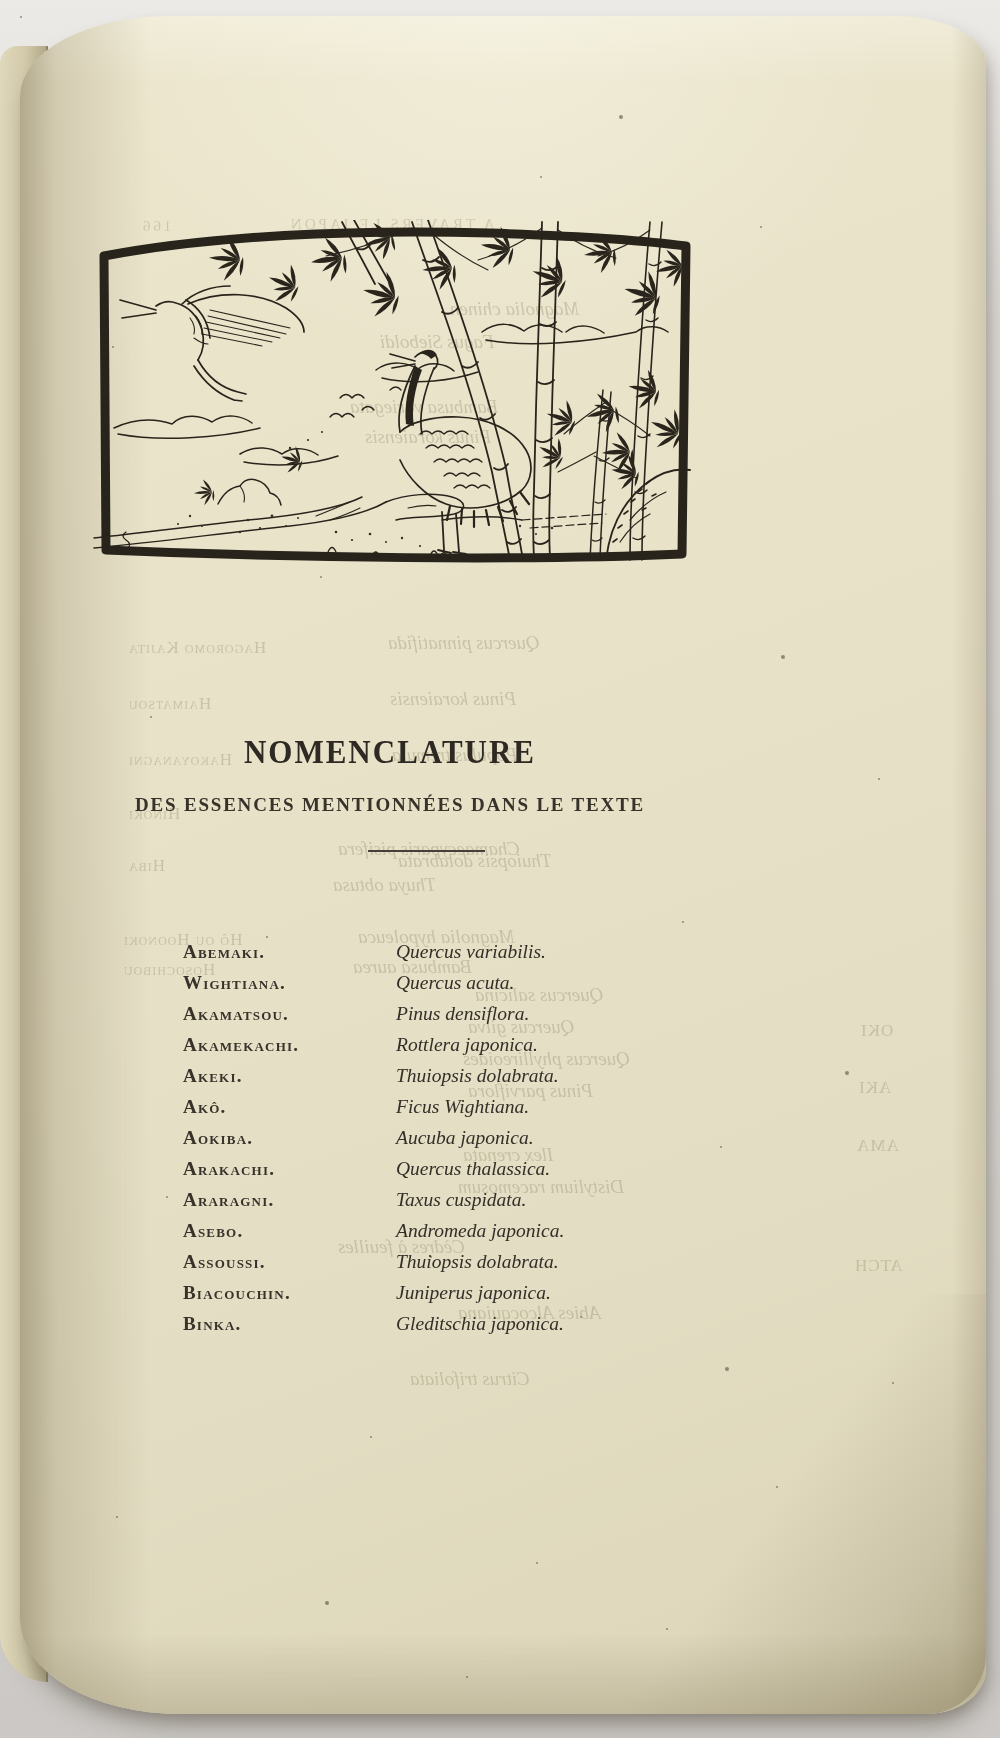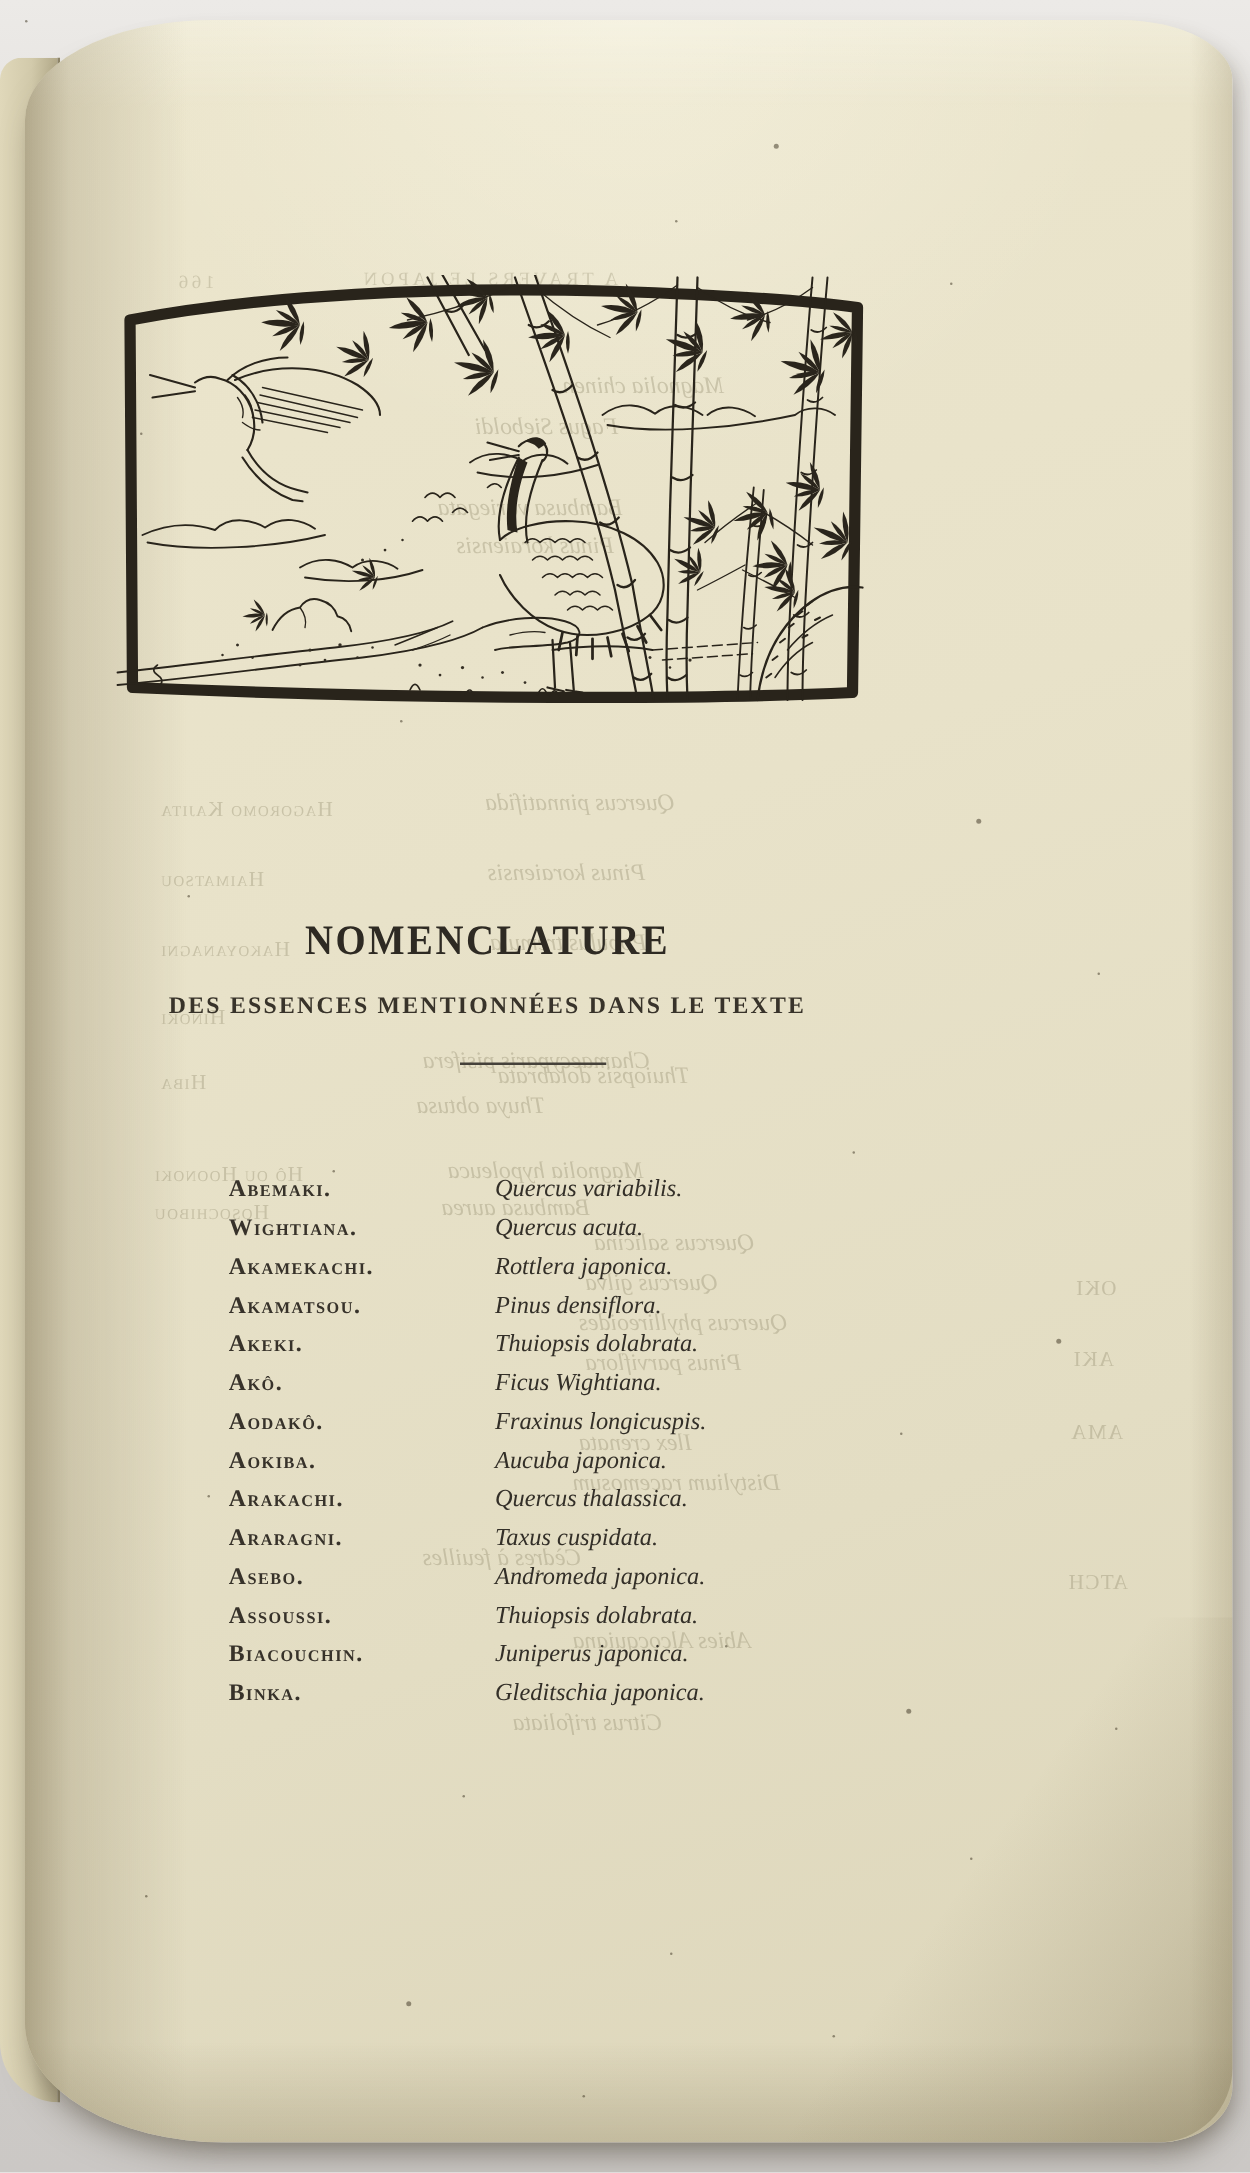--- a/index.html
+++ b/index.html
@@ -255,43 +255,39 @@
     <span class="nm">Abemaki.</span>
     <span class="lt">Quercus variabilis.</span>
   </div>
 
   <div class="row">
     <span class="nm">Wightiana.</span>
     <span class="lt">Quercus acuta.</span>
   </div>
 
   <div class="row">
+    <span class="nm">Akamatsou.</span>
+    <span class="lt">Pinus densiflora.</span>
+  </div>
+
+  <div class="row">
     <span class="nm">Akamekachi.</span>
     <span class="lt">Rottlera japonica.</span>
   </div>
 
   <div class="row">
-    <span class="nm">Akamatsou.</span>
-    <span class="lt">Pinus densiflora.</span>
-  </div>
-
-  <div class="row">
     <span class="nm">Akeki.</span>
     <span class="lt">Thuiopsis dolabrata.</span>
   </div>
 
   <div class="row">
     <span class="nm">Akô.</span>
     <span class="lt">Ficus Wightiana.</span>
   </div>
 
-  <div class="row">
-    <span class="nm">Aodakô.</span>
-    <span class="lt">Fraxinus longicuspis.</span>
-  </div>
 
   <div class="row">
     <span class="nm">Aokiba.</span>
     <span class="lt">Aucuba japonica.</span>
   </div>
 
   <div class="row">
     <span class="nm">Arakachi.</span>
     <span class="lt">Quercus thalassica.</span>
   </div>

